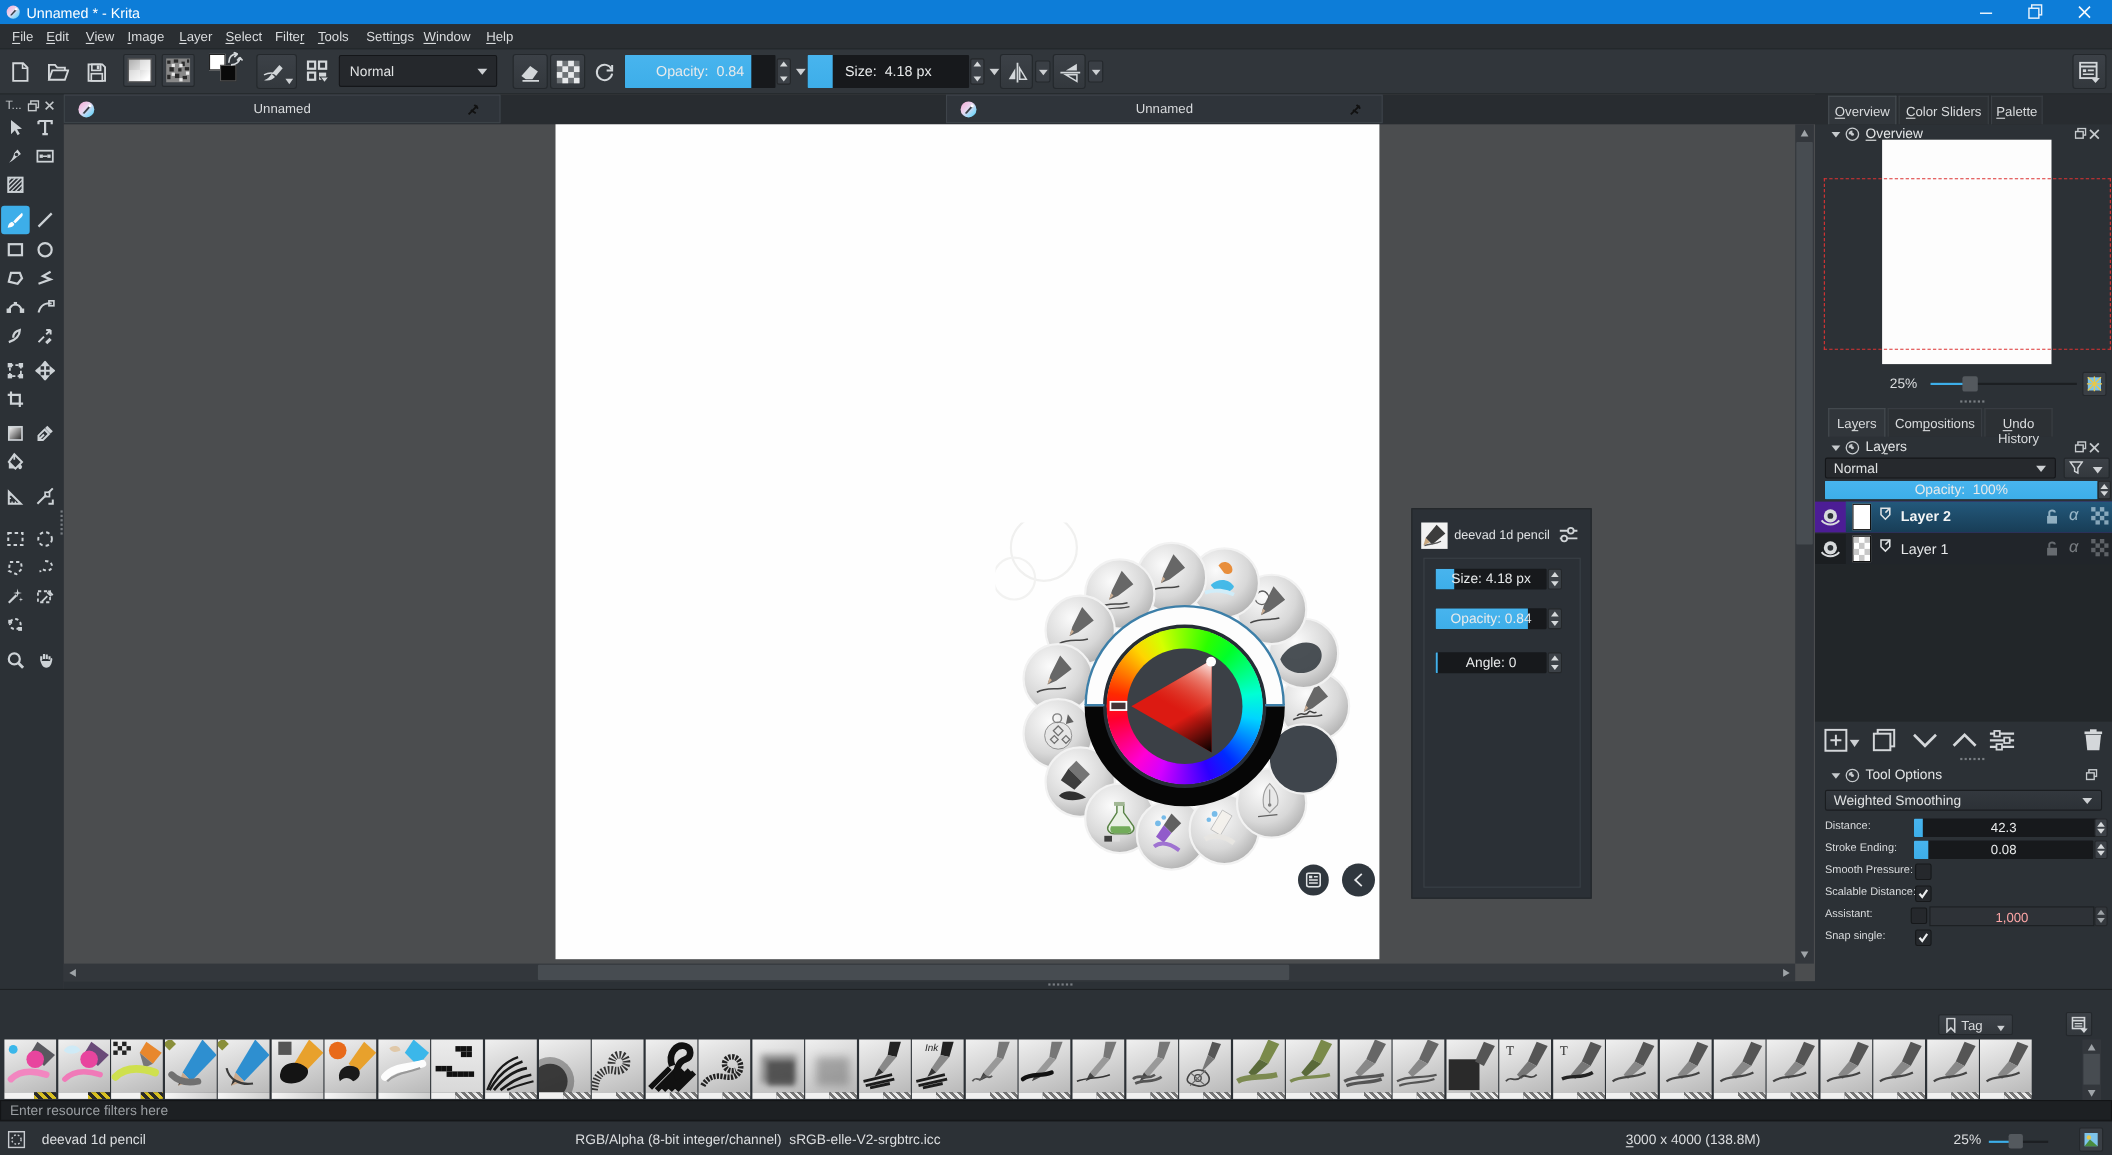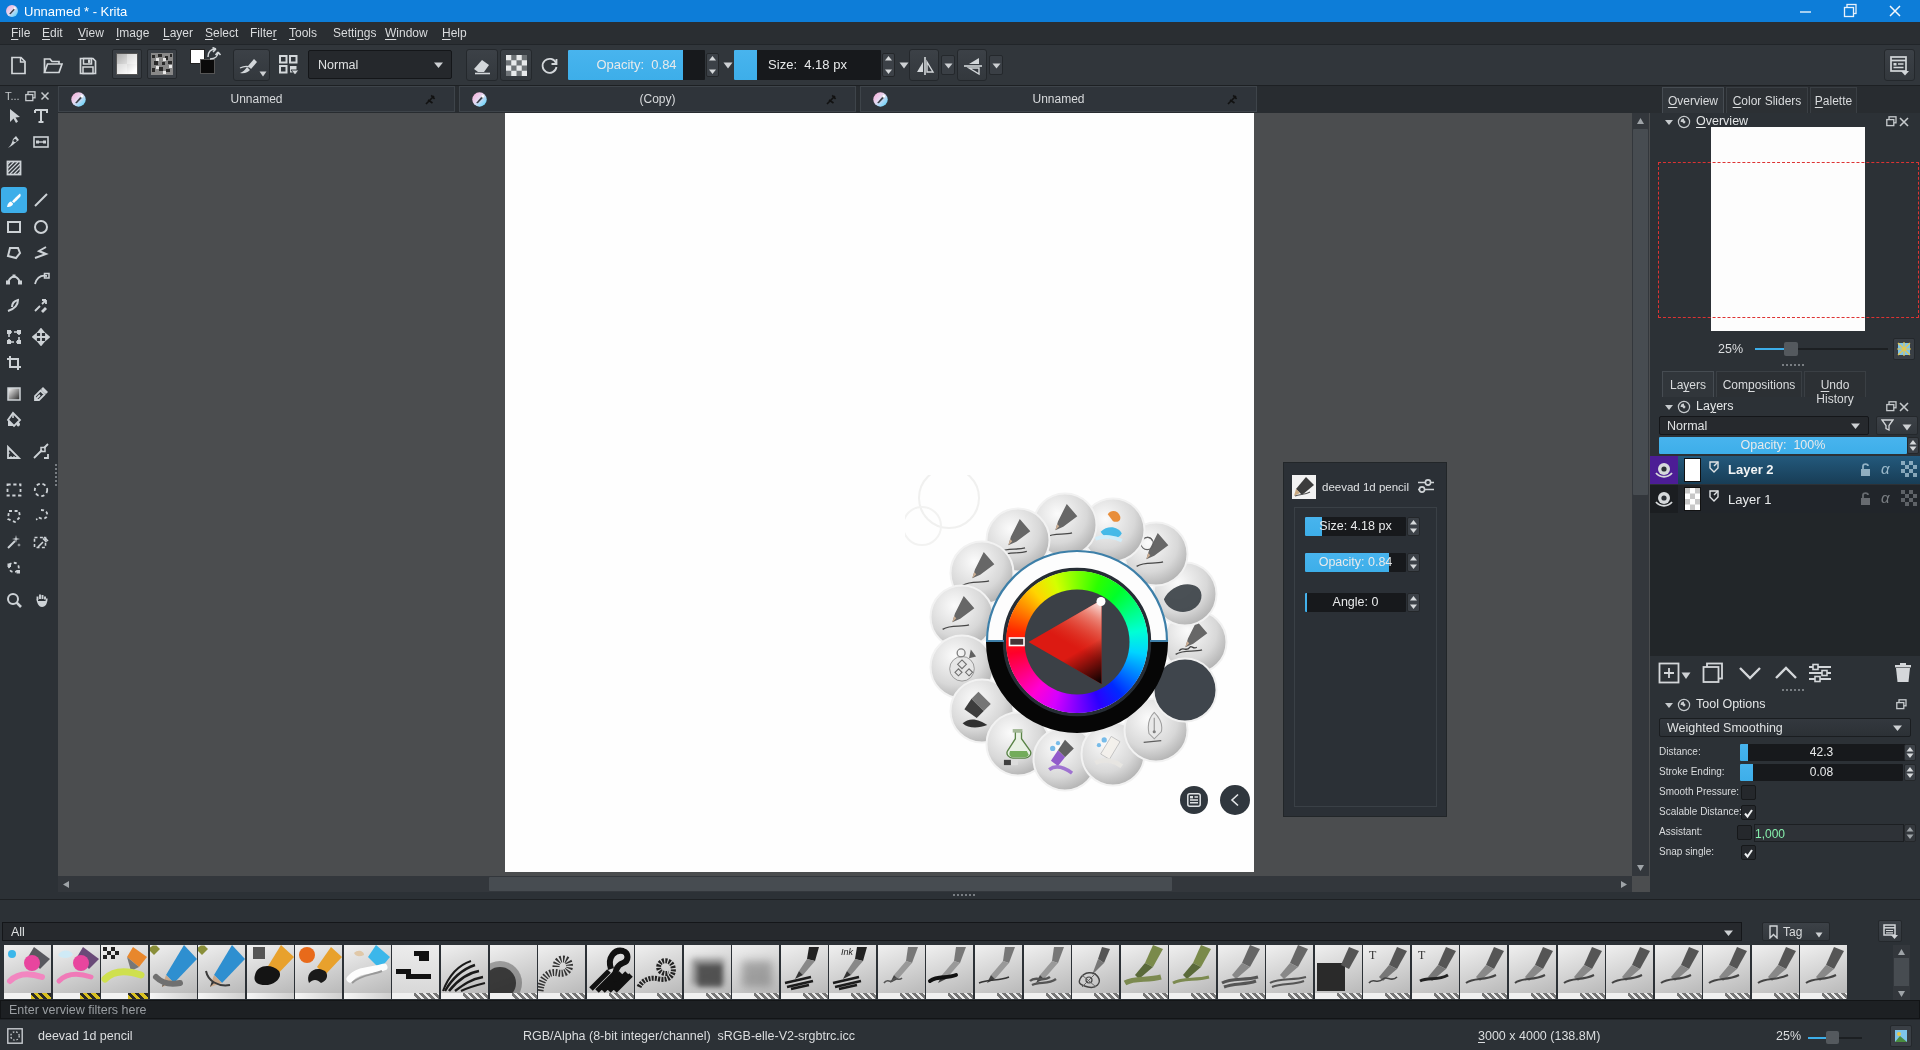--- a/index.html
+++ b/index.html
@@ -414,32 +414,20 @@
 <div class="abs" style="left:58px;top:86px;width:1592px;height:814px;background:#4b4d4f;">
     <div class="abs" style="left:0;top:0;width:1592px;height:27px;background:#282c30;">
       <div class="abs" style="left:0px;top:0;width:397px;height:26px;background:#2f343a;border:1px solid #3e444a;">
         <svg style="position:absolute;left:11px;top:4px" width="17" height="17" viewBox="0 0 20 20">
           <defs></defs>
           <circle cx="10" cy="10" r="8.5" fill="url(#kr)"></circle>
           <path d="M6 14 L13 6 L14.5 7.5 L8 14.5 Z" fill="#3b3f46"></path>
           <circle cx="13.8" cy="6.4" r="1.6" fill="#fff"></circle>
         </svg>
         <div style="position:absolute;left:0;top:5px;width:100%;text-align:center;font-size:12px;color:#d8dadc;">Unnamed</div>
-        <svg style="position:absolute;right:18px;top:7px" width="12" height="12" viewBox="0 0 12 12">
-          <path d="M2 10 L10 2 M7.2 1.4 L10.6 4.8 M4 6 L8.5 9" stroke="#111" stroke-width="1.7"></path>
-        </svg>
-      </div>
-      <div class="abs" style="left:401px;top:0;width:397px;height:26px;background:#2f343a;border:1px solid #3e444a;">
-        <svg style="position:absolute;left:11px;top:4px" width="17" height="17" viewBox="0 0 20 20">
-          <defs></defs>
-          <circle cx="10" cy="10" r="8.5" fill="url(#kr)"></circle>
-          <path d="M6 14 L13 6 L14.5 7.5 L8 14.5 Z" fill="#3b3f46"></path>
-          <circle cx="13.8" cy="6.4" r="1.6" fill="#fff"></circle>
-        </svg>
-        <div style="position:absolute;left:0;top:5px;width:100%;text-align:center;font-size:12px;color:#d8dadc;">(Copy)</div>
         <svg style="position:absolute;right:18px;top:7px" width="12" height="12" viewBox="0 0 12 12">
           <path d="M2 10 L10 2 M7.2 1.4 L10.6 4.8 M4 6 L8.5 9" stroke="#111" stroke-width="1.7"></path>
         </svg>
       </div>
       <div class="abs" style="left:802px;top:0;width:397px;height:26px;background:#2f343a;border:1px solid #3e444a;">
         <svg style="position:absolute;left:11px;top:4px" width="17" height="17" viewBox="0 0 20 20">
           <defs></defs>
           <circle cx="10" cy="10" r="8.5" fill="url(#kr)"></circle>
           <path d="M6 14 L13 6 L14.5 7.5 L8 14.5 Z" fill="#3b3f46"></path>
           <circle cx="13.8" cy="6.4" r="1.6" fill="#fff"></circle>
@@ -909,39 +897,33 @@
       </svg></div>
     <div class="abs" style="left:9px;top:700px;font-size:10px;color:#d9dbdd;">Smooth Pressure:</div>
     <div style="position:absolute;left:91px;top:699px;width:15px;height:15px;background:#25282c;border:1px solid #16181a;border-radius:2px;box-sizing:border-box;"></div>
     <div class="abs" style="left:9px;top:720px;font-size:10px;color:#d9dbdd;">Scalable Distance:</div>
     <div style="position:absolute;left:91px;top:719px;width:15px;height:15px;background:#25282c;border:1px solid #16181a;border-radius:2px;box-sizing:border-box;"><svg width="13" height="13" viewBox="0 0 13 13">
         <path d="M3 6.5 L5.5 9.5 L10 3" stroke="#eceeef" stroke-width="2" fill="none"></path>
       </svg></div>
     <div class="abs" style="left:9px;top:740px;font-size:10px;color:#d9dbdd;">Assistant:</div>
     <div style="position:absolute;left:87px;top:739px;width:15px;height:15px;background:#25282c;border:1px solid #16181a;border-radius:2px;box-sizing:border-box;"></div>
     <div class="abs" style="left:104px;top:738px;width:150px;height:18px;background:#2e3237;border:1px solid #1c1f22;">
-      <div style="position:absolute;width:100%;top:2px;text-align:left;font-size:12px;color:#86efac;">1,000</div>
+      <div style="position:absolute;width:100%;top:2px;text-align:center;font-size:12px;color:#fca5a5;">1,000</div>
     </div>
     <div style="position:absolute;left:254px;top:738px;width:12px;height:18px;background:#34383d;border:1px solid #24272a;border-radius:2px;box-sizing:border-box;"><svg width="10" height="16" viewBox="0 0 10 16">
         <path d="M5.0 2 L1.5 6.5 L8.5 6.5 Z" fill="#9ea3a7"></path>
         <path d="M5.0 14 L1.5 9.5 L8.5 9.5 Z" fill="#9ea3a7"></path>
       </svg></div>
     <div class="abs" style="left:9px;top:760px;font-size:10px;color:#d9dbdd;">Snap single:</div>
     <div style="position:absolute;left:91px;top:759px;width:15px;height:15px;background:#25282c;border:1px solid #16181a;border-radius:2px;box-sizing:border-box;"><svg width="13" height="13" viewBox="0 0 13 13">
         <path d="M3 6.5 L5.5 9.5 L10 3" stroke="#eceeef" stroke-width="2" fill="none"></path>
       </svg></div>
   </div>
 <div class="abs" style="left:0;top:899px;width:1920px;height:1px;background:#1d2023;"></div>
 <div class="abs" style="left:0;top:900px;width:1920px;height:120px;background:#2c3136;">
-    <div class="abs" style="left:2px;top:22px;width:1740px;height:19px;background:#26292d;border:1px solid #141619;">
-      <div style="position:absolute;left:8px;top:2px;font-size:12.5px;color:#dfe1e2;">All</div>
-      <svg width="11" height="8" style="position:absolute;right:7px;top:6px" viewBox="0 0 11 8">
-        <path d="M1 1.5 L10 1.5 L5.5 7 Z" fill="#cdd0d3"></path>
-      </svg>
-    </div>
     <div class="abs" style="left:1762px;top:22px;width:68px;height:19px;background:linear-gradient(#3c4147,#33383d);border:1px solid #24282c;border-radius:2px;">
       <svg style="position:absolute;left:5px;top:2px" width="11" height="14" viewBox="0 0 11 14">
         <path d="M2 1 L9 1 L9 13 L5.5 9.5 L2 13 Z" fill="none" stroke="#d2d5d8" stroke-width="1.4"></path>
       </svg>
       <div style="position:absolute;left:20px;top:2px;font-size:12px;color:#d9dbdd;">Tag</div>
       <svg style="position:absolute;right:6px;top:9px" width="8" height="6" viewBox="0 0 8 6">
         <path d="M0.5 0.5 L7.5 0.5 L4 5.5 Z" fill="#cdd0d3"></path>
       </svg>
     </div>
     <div class="abs" style="left:1878px;top:20px;width:24px;height:22px;background:linear-gradient(#3c4147,#33383d);border:1px solid #24282c;border-radius:2px;">
@@ -1364,21 +1346,21 @@
 <div class="abs" style="left:1893px;top:945px;width:17px;height:56px;background:#33373c;">
     <svg style="position:absolute;left:4px;top:3px" width="9" height="8" viewBox="0 0 9 8">
       <path d="M4.5 1 L8 7 L1 7 Z" fill="#9fa4a8"></path>
     </svg>
     <div style="position:absolute;left:1px;top:13px;width:15px;height:28px;background:#474c51;"></div>
     <svg style="position:absolute;left:4px;bottom:3px" width="9" height="8" viewBox="0 0 9 8">
       <path d="M4.5 7 L8 1 L1 1 Z" fill="#9fa4a8"></path>
     </svg>
   </div>
 <div class="abs" style="left:0;top:1000px;width:1920px;height:19px;background:#1d2023;border:1px solid #121416;">
-    <div style="position:absolute;left:8px;top:2px;font-size:12.5px;color:#9a9ea2;">Enter verview filters here</div>
+    <div style="position:absolute;left:8px;top:2px;font-size:12.5px;color:#9a9ea2;">Enter resource filters here</div>
   </div>
 <div class="abs" style="left:0;top:1019px;width:1920px;height:31px;background:#2c3136;border-top:1px solid #212529;">
     <svg class="abs" style="left:7px;top:8px" width="16" height="16" viewBox="0 0 16 16">
       <rect x="0.8" y="0.8" width="14.4" height="14.4" fill="none" stroke="#c8ccd0" stroke-width="1.4"></rect>
       <circle cx="8" cy="8" r="4.2" fill="none" stroke="#c8ccd0" stroke-width="1.3" stroke-dasharray="1.6 1.8"></circle>
     </svg>
     <div class="abs" style="left:38px;top:9px;font-size:12.5px;color:#dcdee0;">deevad 1d pencil</div>
     <div class="abs" style="left:523px;top:9px;font-size:12.5px;color:#dcdee0;">RGB/Alpha (8-bit integer/channel)&nbsp; sRGB-elle-V2-srgbtrc.icc</div>
     <div class="abs" style="left:1478px;top:9px;font-size:12.5px;color:#dcdee0;"><u>3</u>000 x 4000 (138.8M)</div>
     <div class="abs" style="left:1776px;top:9px;font-size:12.5px;color:#dcdee0;">25%</div>

